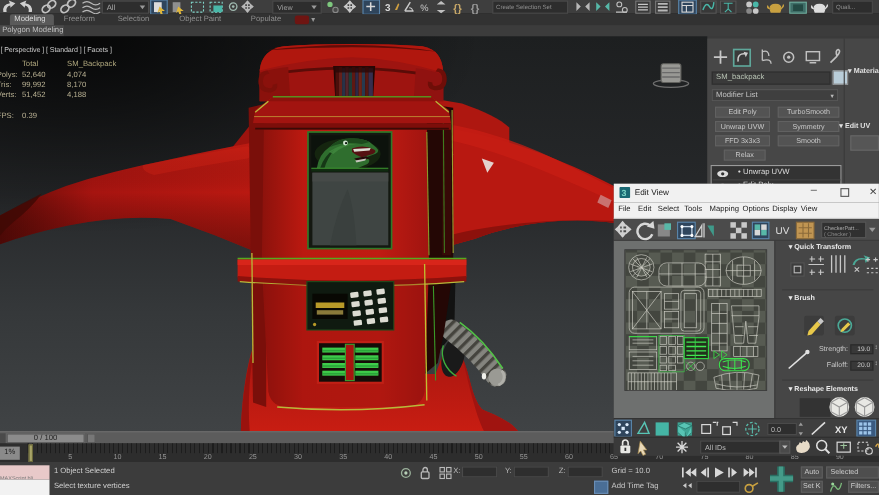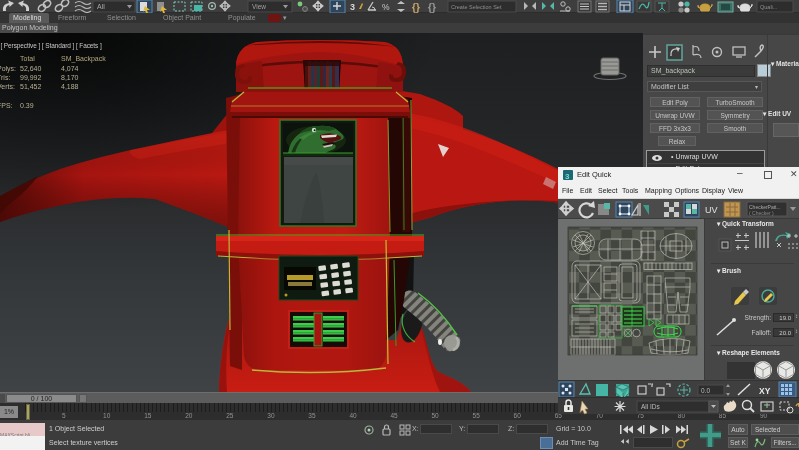--- a/index.html
+++ b/index.html
@@ -472,21 +472,21 @@
   <div class="abs" style="left:771px;top:17px;width:28px;height:11px;background:#4e4e4e;border:1px solid #5e5e5e;font-size:6.5px;color:#ccc;text-align:center;line-height:10px">Filters...</div>
 </div>
 
 <div class="abs" style="left:558px;top:167px;width:241px;height:247px;background:#484848;">
 
   <div class="abs" style="left:0;top:0;width:241px;height:17px;background:#f1f1f1">
     <svg width="10" height="10" style="position:absolute;left:5px;top:3px">
           <rect width="10" height="10" rx="1" fill="#1a6873"></rect>
           <text x="2" y="8.5" font-size="8" fill="#7fd8c8" font-weight="bold">3</text>
         </svg>
-    <div class="txt" style="left:19px;top:3px;font-size:7.5px;color:#222">Edit Quick</div>
+    <div class="txt" style="left:19px;top:3px;font-size:7.5px;color:#222">Edit View</div>
     <div class="txt" style="left:179px;top:0px;font-size:10px;color:#444">–</div>
     <div class="abs" style="left:206px;top:4px;width:8px;height:8px;border:1px solid #555"></div>
     <div class="txt" style="left:232px;top:2px;font-size:9px;color:#444">✕</div>
   </div>
 
   <div class="abs" style="left:0;top:17px;width:241px;height:15px;background:#f1f1f1;border-bottom:1px solid #d8d8d8;font-size:7px;color:#1a1a1a">
     <div class="txt" style="left:4px;top:3px">File</div>
     <div class="txt" style="left:22px;top:3px">Edit</div>
     <div class="txt" style="left:40px;top:3px">Select</div>
     <div class="txt" style="left:64px;top:3px">Tools</div>

